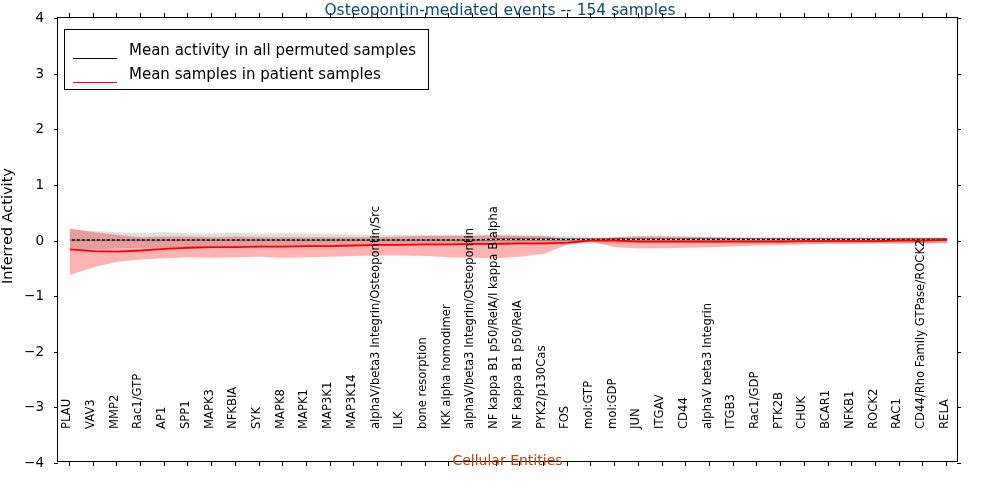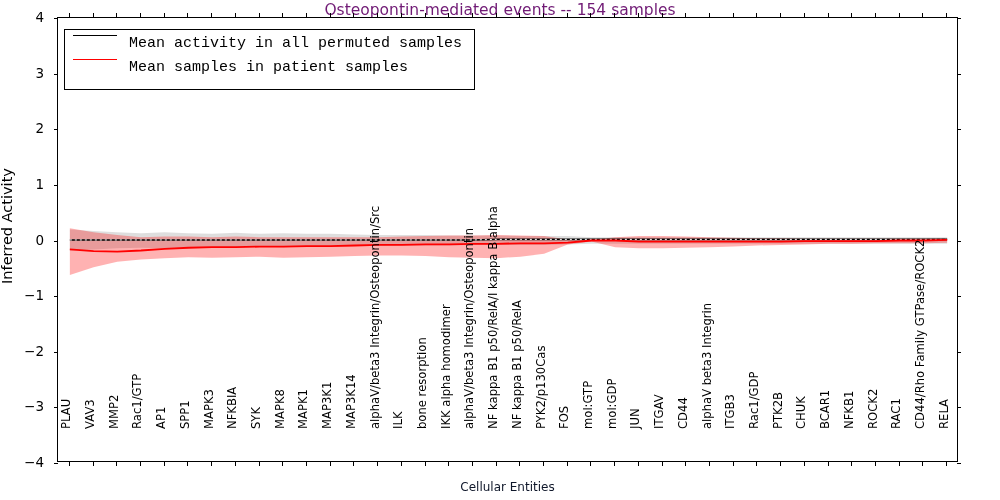--- a/index.html
+++ b/index.html
@@ -2,21 +2,21 @@
 <html><head>
 <meta charset="utf-8">
 <style>
   html,body{margin:0;padding:0;background:#ffffff;}
   body{width:1000px;height:500px;font-family:"DejaVu Sans",sans-serif;overflow:hidden;}
   #root{position:relative;width:1000px;height:500px;background:#fff;}
 
   
   .title{
     position:absolute;left:0;top:1px;width:1000px;text-align:center;
-    font-size:15.5px;color:#701a75;letter-spacing:0px;
+    font-size:15.5px;color:#0c4a6e;letter-spacing:0px;
   }
 
   
   .plot{
     position:absolute;left:57px;top:17px;width:901px;height:445px;
     border:1.2px solid #000;box-sizing:border-box;background:#fff;
   }
   .plot-inner{position:absolute;inset:0;overflow:hidden;}
   .ylabels{position:absolute;left:0;top:17px;width:52px;height:445px;}
   .ylabels span{
@@ -38,31 +38,31 @@
   .xtickmark{position:absolute;top:0;width:1px;height:4px;background:#000;}
   .xtickmark.top{top:-449px;height:4px;}
   .xlab{
     position:absolute;bottom:0;
     font-size:11.6px;color:#000;white-space:nowrap;
     transform-origin:left bottom;
     transform:rotate(-90deg);
   }
   .xlabels-layer{position:absolute;left:57px;top:0;width:901px;height:462px;}
   .xlabel-title{
-    position:absolute;left:57px;top:480px;width:901px;text-align:center;
-    font-size:12px;color:#0f172a;
+    position:absolute;left:57px;top:452px;width:901px;text-align:center;
+    font-size:14px;color:#c2410c;
   }
 
   
   .legend{
     position:absolute;left:64px;top:29px;
     border:1.1px solid #000;background:#fff;
     padding:5px 12px 6px 8px;
   }
-  .legend-row{display:flex;align-items:flex-start;height:24px;font-family:Liberation Mono, monospace;}
+  .legend-row{display:flex;align-items:flex-end;height:24px;}
   .legend-line{display:inline-block;width:44px;height:0;border-top:1.4px solid #000;margin-right:12px;}
   .legend-line.red{border-top-color:#ff0000;}
   .legend-text{font-size:15px;color:#000;white-space:nowrap;}
 
   
   svg.data{position:absolute;left:0;top:0;width:901px;height:445px;display:block;}
 </style>
 </head>
 <body>
 

